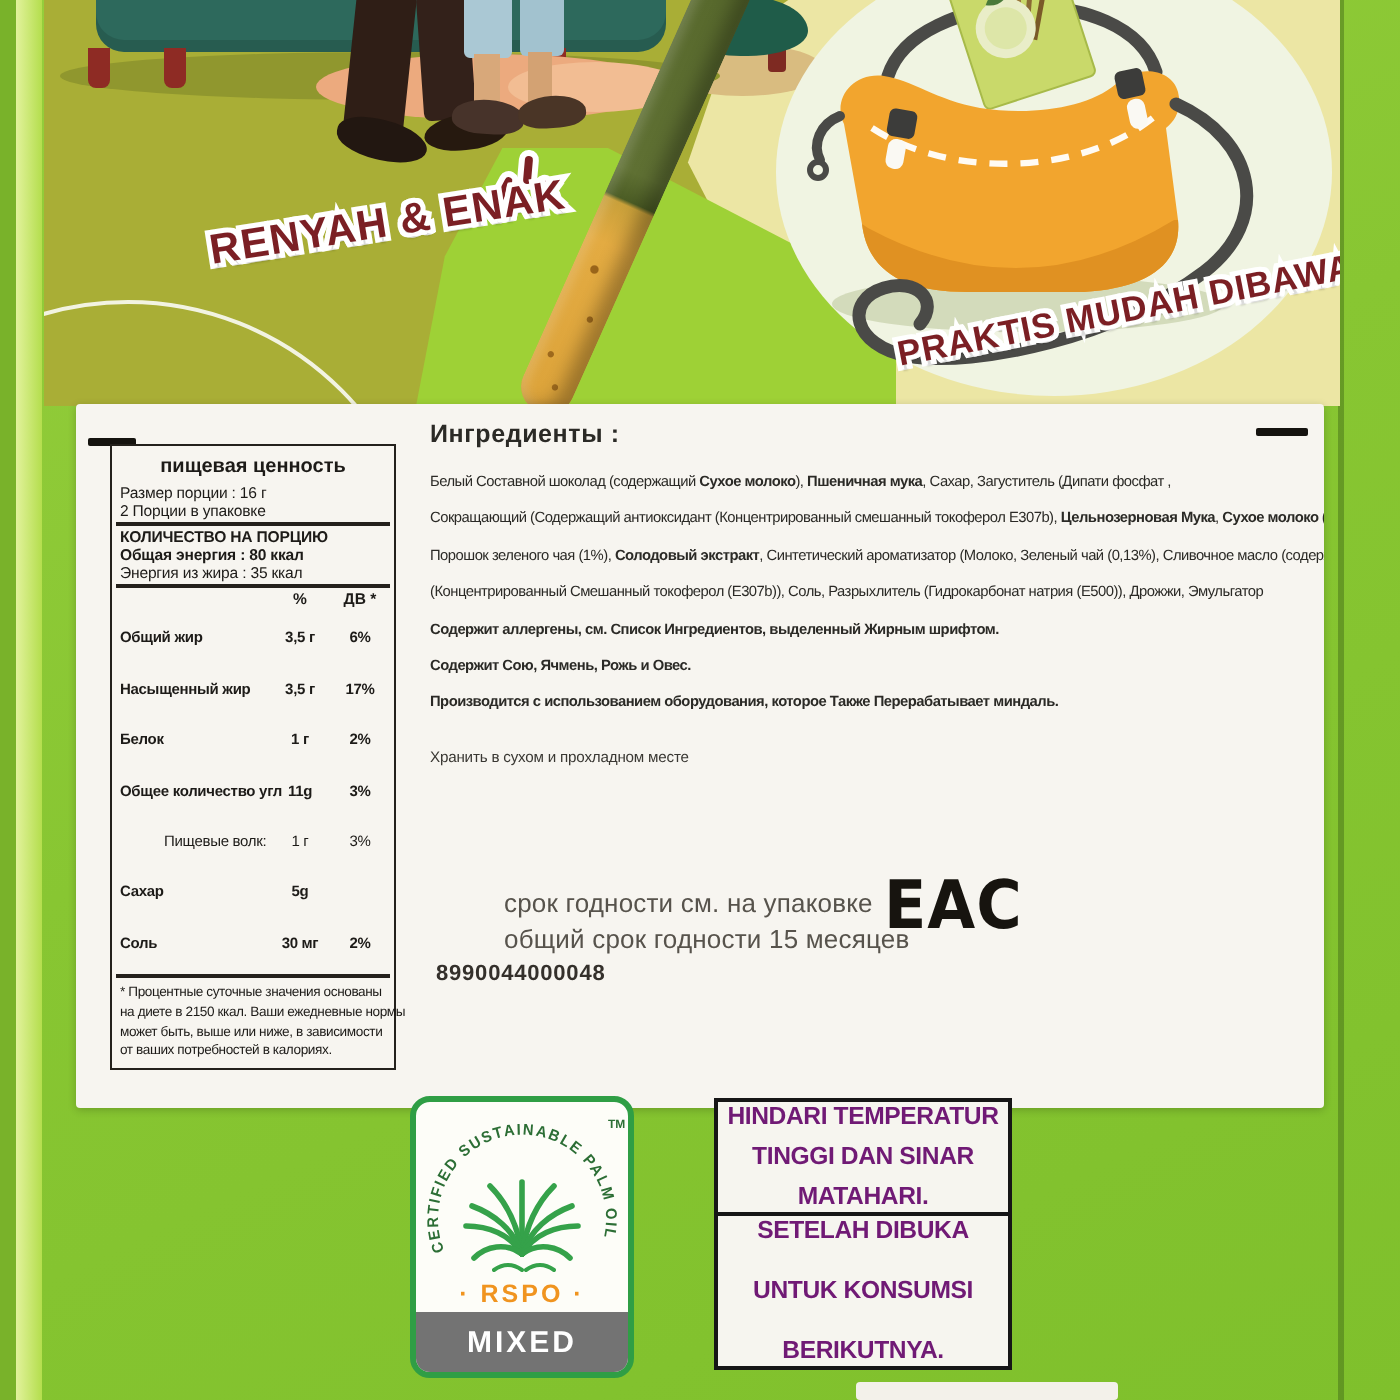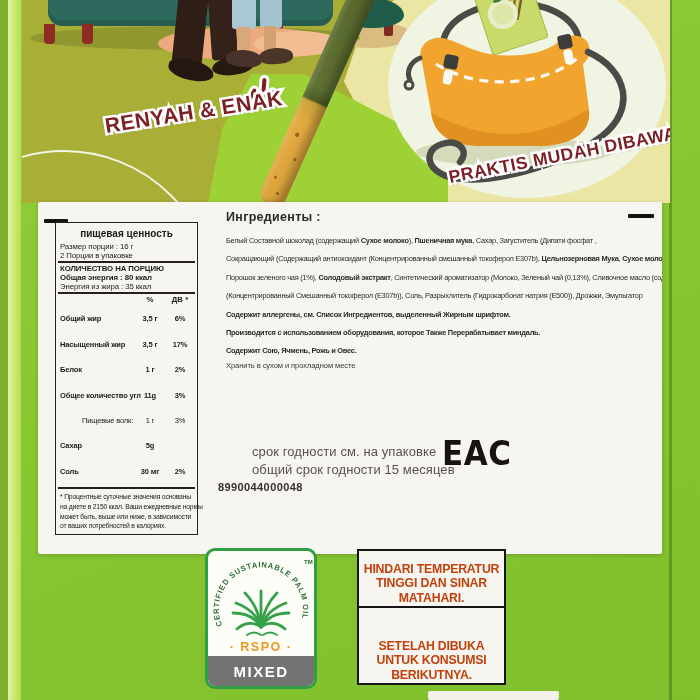--- a/index.html
+++ b/index.html
@@ -80,38 +80,38 @@
   .nt-colhead{font-size:7.8px;font-weight:bold}
   .nt-colhead .c1,.nt-colhead .c2{text-align:center}
   .nt-rows{flex:1;display:flex;flex-direction:column;justify-content:space-around;margin:2px 0}
   .nt-row{font-size:7.5px;font-weight:bold;letter-spacing:-.15px}
   .nt-row .l{min-width:0}
   .nt-row .a,.nt-row .d{text-align:center;min-width:0}
   .nt-row.ind{font-weight:normal}
   .nt-row.ind .l{padding-left:22px}
   .nt-foot{font-size:6.8px;line-height:9.7px;letter-spacing:-.2px;white-space:nowrap;padding-top:2px}
 
-  .ingr{left:188px;top:8px;width:447px;color:#2b2a26}
+  .ingr{left:177px;top:8px;width:447px;color:#2b2a26}
   .ingr-title{font-size:12.5px;font-weight:bold;letter-spacing:.3px;margin-bottom:8px}
   .iline{font-size:7.4px;line-height:18.4px;white-space:nowrap;letter-spacing:-.25px}
-  .storage{font-size:7.6px;letter-spacing:-.1px;color:#3a3833}
+  .storage{font-size:7.6px;margin-top:13px;letter-spacing:-.1px;color:#3a3833}
 
   .shelf{left:214px;top:241px;font-size:13px;color:#57534c;line-height:17.5px;letter-spacing:.1px}
   .bc{left:180px;top:279px;font-size:11px;font-weight:bold;color:#34302b;letter-spacing:.4px}
   .eac{left:404px;top:233px;font-size:31px;font-weight:bold;color:#17140f;
        font-family:"DejaVu Sans",sans-serif;transform:scaleY(1.08);letter-spacing:.5px}
 
   
   .rspo-box{left:205px;top:548px;width:112px;height:141px;background:#fdfdf8;border:3px solid #2f9e45;
             border-radius:10px;box-sizing:border-box;overflow:hidden;display:flex;flex-direction:column}
   .rspo-band{height:30px;margin-top:auto;background:#737373;color:#fff;font-weight:bold;font-size:15px;
              letter-spacing:1.5px;display:flex;align-items:center;justify-content:center}
   .nb{left:357px;width:149px;background:#f6f5ef;border:2px solid #161616;box-sizing:border-box;
-      color:#c2410c;font-weight:bold;text-align:center;display:flex;flex-direction:column;
-      justify-content:flex-end;font-size:12.3px;line-height:14.8px;letter-spacing:-.2px}
+      color:#701a75;font-weight:bold;text-align:center;display:flex;flex-direction:column;
+      justify-content:space-between;font-size:12.3px;line-height:14.8px;letter-spacing:-.2px}
   .nb1{top:549px;height:59px}
   .nb2{top:606px;height:79px}
   .sliver{left:428px;top:691px;width:131px;height:9px;background:#f3f1ea;border-radius:2px}
 </style>
 </head>
 <body>
 
 <div class="abs edge-l1"></div>
 <div class="abs edge-l2"></div>
 <div class="abs edge-r"></div>
@@ -246,22 +246,22 @@
   </div>
 
   <div class="abs ingr">
     <div class="ingr-title">Ингредиенты :</div>
     <div>
         <div class="iline"><span>Белый Составной шоколад (содержащий </span><b>Сухое молоко</b><span>), </span><b>Пшеничная мука</b><span>, Сахар, Загуститель (Дипати фосфат ,</span></div>
         <div class="iline"><span>Сокращающий (Содержащий антиоксидант (Концентрированный смешанный токоферол E307b), </span><b>Цельнозерновая Мука</b><span>, </span><b>Сухое молоко (1%)</b></div>
         <div class="iline"><span>Порошок зеленого чая (1%), </span><b>Солодовый экстракт</b><span>, Синтетический ароматизатор (Молоко, Зеленый чай (0,13%), Сливочное масло (содержит антиоксиданты</span></div>
         <div class="iline"><span>(Концентрированный Смешанный токоферол (E307b)), Соль, Разрыхлитель (Гидрокарбонат натрия (E500)), Дрожжи, Эмульгатор</span></div>
         <div class="iline"><b>Содержит аллергены, см. Список Ингредиентов, выделенный Жирным шрифтом.</b></div>
+        <div class="iline"><b>Содержит Сою, Ячмень, Рожь и Овес.</b></div>
         <div class="iline"><b>Производится с использованием оборудования, которое Также Перерабатывает миндаль.</b></div>
-        <div class="iline"><b>Содержит Сою, Ячмень, Рожь и Овес.</b></div>
       </div>
     <div class="storage">Хранить в сухом и прохладном месте</div>
   </div>
 
   <div class="abs shelf">
       <div>срок годности см. на упаковке</div>
       <div>общий срок годности 15 месяцев</div>
     </div>
   <div class="abs bc">8990044000048</div>
   <div class="abs eac">ЕАС</div>

